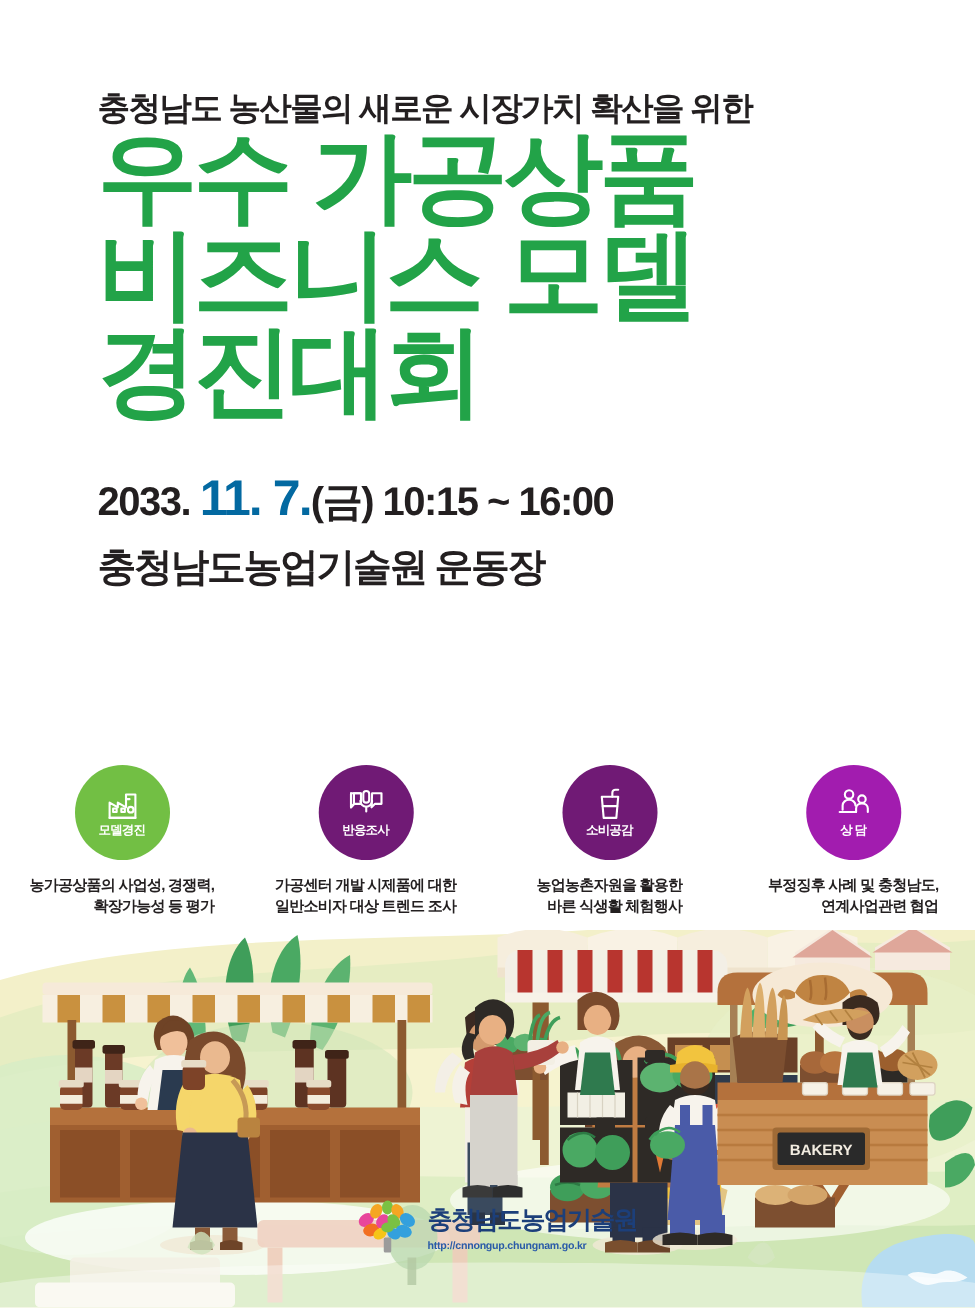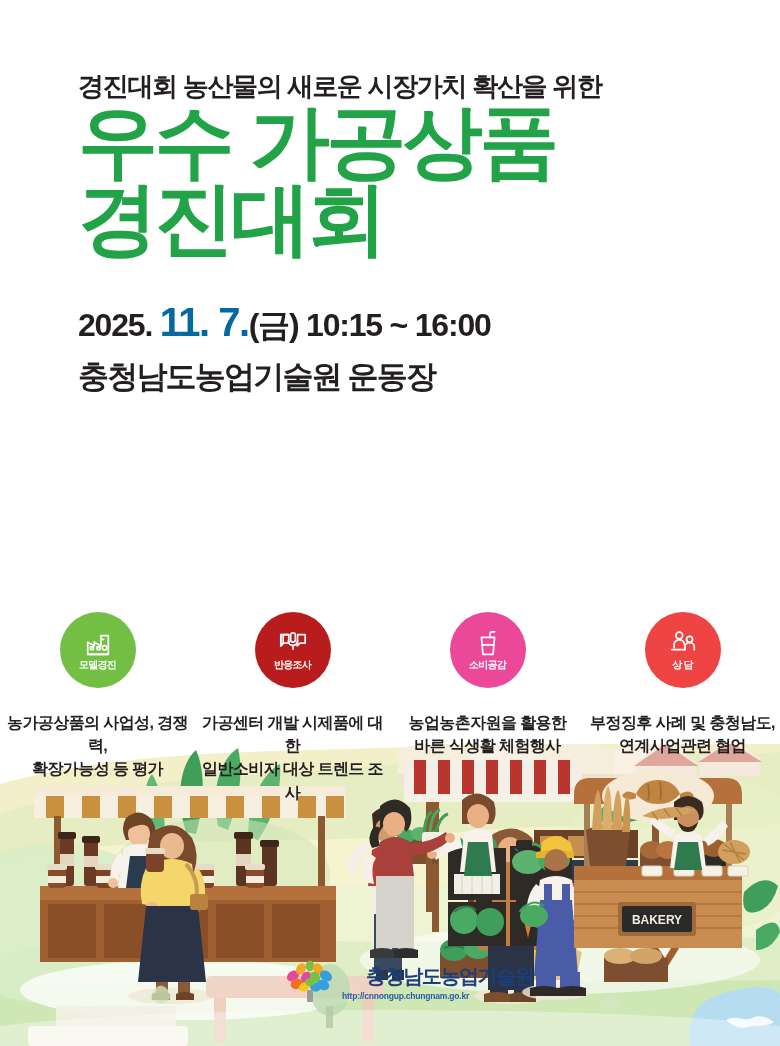--- a/index.html
+++ b/index.html
@@ -43,35 +43,35 @@
     display:flex; flex-direction:column; align-items:center; justify-content:center;
     position:relative;
   }
   .badge-icon { width:30px; height:30px; margin-top:-2px; margin-bottom:1px; }
   .badge-icon svg { display:block; width:30px; height:30px; }
   .badge-label {
     color:#ffffff; font-size:10px; font-weight:bold; letter-spacing:-0.7px;
     line-height:1; white-space:nowrap;
   }
   .badge-desc {
-    margin-top:23px; text-align:center; font-size:16px; font-weight:bold;
+    margin-top:12px; text-align:right; font-size:12px; font-weight:bold;
     color:#231f20; letter-spacing:-0.6px; line-height:1.45; white-space:pre-line;
   }
 
   
   .illus { position:absolute; left:0; top:744px; width:640px; height:302px; z-index:2; }
   .illus svg { display:block; }
 
   
   .logo { position:absolute; left:284px; top:958px; width:230px; height:50px; z-index:9;
           display:flex; align-items:center; }
   .logo-mark { width:52px; height:46px; flex:0 0 52px; }
   .logo-mark svg { display:block; }
   .logo-text { margin-left:6px; }
-  .logo-name { font-size:20px; font-weight:bold; color:#1c3f7a; letter-spacing:-1.4px; line-height:1; white-space:nowrap;margin-left:24px; }
+  .logo-name { font-size:20px; font-weight:bold; color:#1c3f7a; letter-spacing:-1.4px; line-height:1; white-space:nowrap; }
   .logo-url { font-size:8.5px; font-weight:bold; color:#2a5ba8; letter-spacing:-0.2px; margin-top:4px; white-space:nowrap; }
 </style>
 </head>
 <body>
 
 <div class="poster">
 
   <div class="illus">
     <svg width="780" height="302" viewBox="0 0 780 302" xmlns="http://www.w3.org/2000/svg">
       <defs>
@@ -566,28 +566,29 @@
           <ellipse cx="330" cy="246" rx="20" ry="26" fill="#bcd9b0" opacity="0.8"></ellipse>
           <rect x="326" y="262" width="7" height="22" fill="#b3c8a3" opacity="0.8"></rect>
           <path d="M150,254 q10,-24 22,-2 q-8,14 -22,2 z" fill="#cfe3bd" opacity="0.8"></path>
           <path d="M598,262 q14,-24 22,0 q-10,12 -22,0 z" fill="#d4e6c2" opacity="0.8"></path>
         </g>
       </g>
     </svg>
   </div>
 
   <div class="text-zone">
-    <div class="subtitle">경진대회 농산물의 새로운 시장가치 확산을 위한</div>
+    <div class="subtitle">충청남도 농산물의 새로운 시장가치 확산을 위한</div>
 
     <div class="title-block">
       <span class="title-line">우수 가공상품</span>
+      <span class="title-line">비즈니스 모델</span>
       <span class="title-line">경진대회</span>
     </div>
 
-    <div class="date-line"><span>2025. </span><span class="hl">11. 7.</span><span>(금) 10:15 ~ 16:00</span></div>
+    <div class="date-line"><span>2033. </span><span class="hl">11. 7.</span><span>(금) 10:15 ~ 16:00</span></div>
 
     <div class="venue-line">충청남도농업기술원 운동장</div>
   </div>
 
   <div class="badges">
 
     <div class="badge-col">
       <div class="badge-circle" style="background:#72bf44;">
         <span class="badge-icon">
           <svg viewBox="0 0 32 32" fill="none" stroke="#ffffff" stroke-width="1.8" stroke-linecap="round" stroke-linejoin="round">
@@ -599,54 +600,54 @@
             <path d="M19 11h3"></path>
           </svg>
         </span>
         <span class="badge-label">모델경진</span>
       </div>
       <div class="badge-desc">농가공상품의 사업성, 경쟁력,
 확장가능성 등 평가</div>
     </div>
 
     <div class="badge-col">
-      <div class="badge-circle" style="background:#b91c1c;">
+      <div class="badge-circle" style="background:#701a75;">
         <span class="badge-icon">
           <svg viewBox="0 0 32 32" fill="none" stroke="#ffffff" stroke-width="1.8" stroke-linecap="round" stroke-linejoin="round">
             <rect x="13.5" y="4" width="5" height="10" rx="2.5"></rect>
             <path d="M11 12.5a5 5 0 0 0 10 0"></path>
             <path d="M16 17.5v4"></path>
             <path d="M11 6H5.5v9l-2.5 3V6"></path>
             <path d="M3 6h8.5v9H6l-3 3z"></path>
             <path d="M21 6h8v9h-5.5l-3 3z"></path>
           </svg>
         </span>
         <span class="badge-label">반응조사</span>
       </div>
       <div class="badge-desc">가공센터 개발 시제품에 대한
 일반소비자 대상 트렌드 조사</div>
     </div>
 
     <div class="badge-col">
-      <div class="badge-circle" style="background:#ec4899;">
+      <div class="badge-circle" style="background:#701a75;">
         <span class="badge-icon">
           <svg viewBox="0 0 32 32" fill="none" stroke="#ffffff" stroke-width="1.8" stroke-linecap="round" stroke-linejoin="round">
             <path d="M9 9h14l-1.6 18H10.6z"></path>
             <path d="M9.8 17h12.4"></path>
             <path d="M18 9V5.5c0-1.4 1.2-2.5 2.6-2.5H23"></path>
           </svg>
         </span>
         <span class="badge-label">소비공감</span>
       </div>
       <div class="badge-desc">농업농촌자원을 활용한
 바른 식생활 체험행사</div>
     </div>
 
     <div class="badge-col">
-      <div class="badge-circle" style="background:#ef4444;">
+      <div class="badge-circle" style="background:#a21caf;">
         <span class="badge-icon">
           <svg viewBox="0 0 32 32" fill="none" stroke="#ffffff" stroke-width="1.8" stroke-linecap="round" stroke-linejoin="round">
             <circle cx="12" cy="7" r="3.6"></circle>
             <path d="M6.5 20v-3.5c0-3 2.6-5 5.5-5s5.5 2 5.5 5"></path>
             <circle cx="23" cy="11" r="3.2"></circle>
             <path d="M18 22v-3c0-2.6 2.2-4.4 5-4.4s5 1.8 5 4.4v3"></path>
             <path d="M4 22h14"></path>
           </svg>
         </span>
         <span class="badge-label">상 담</span>

